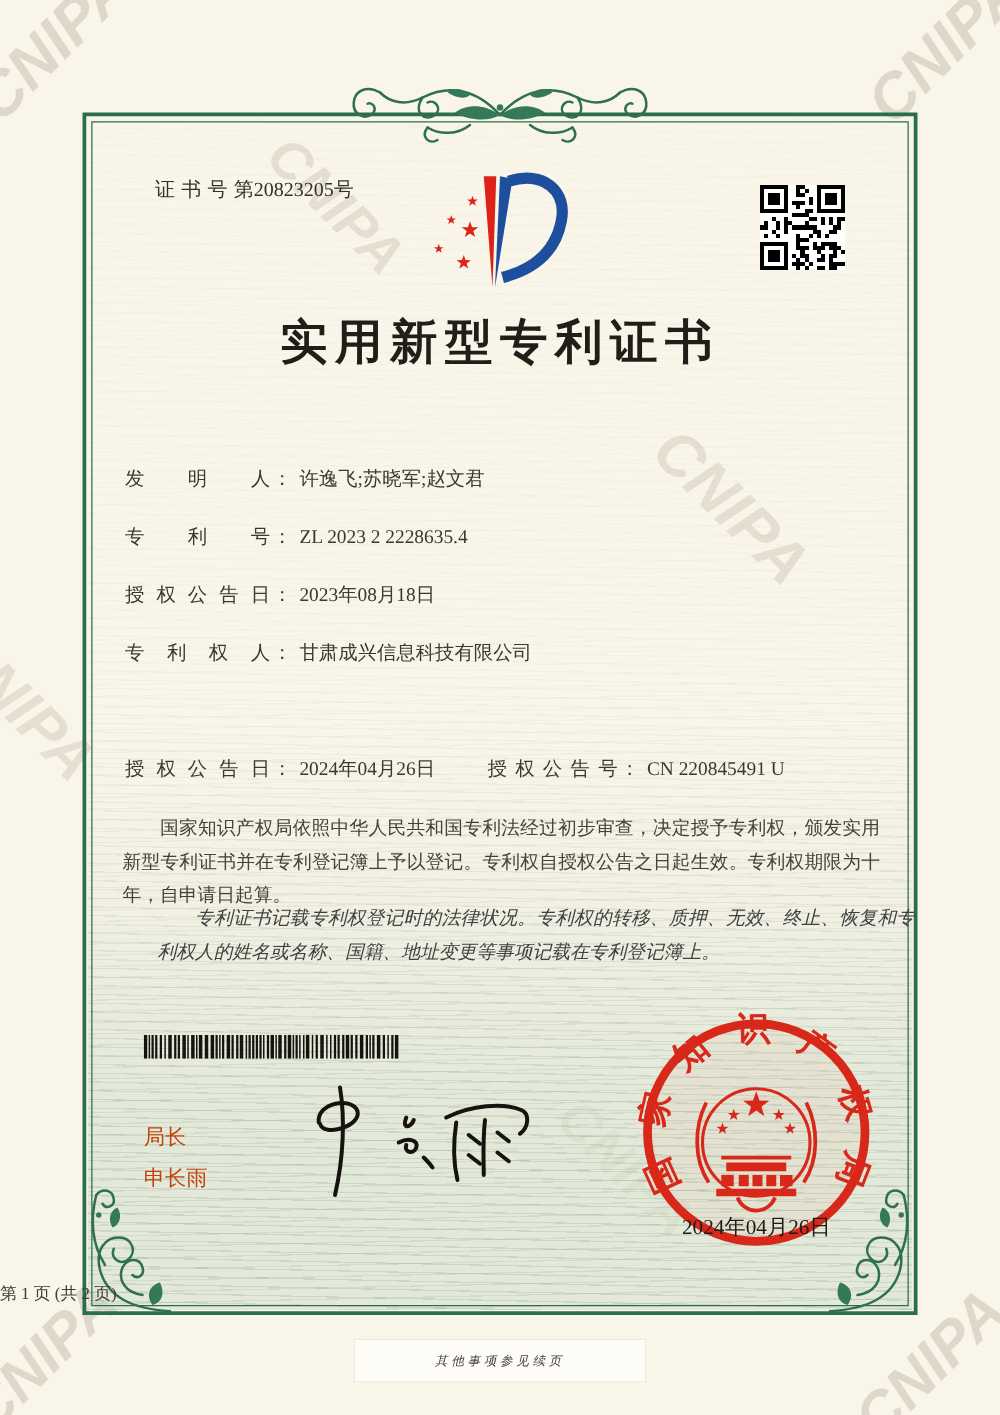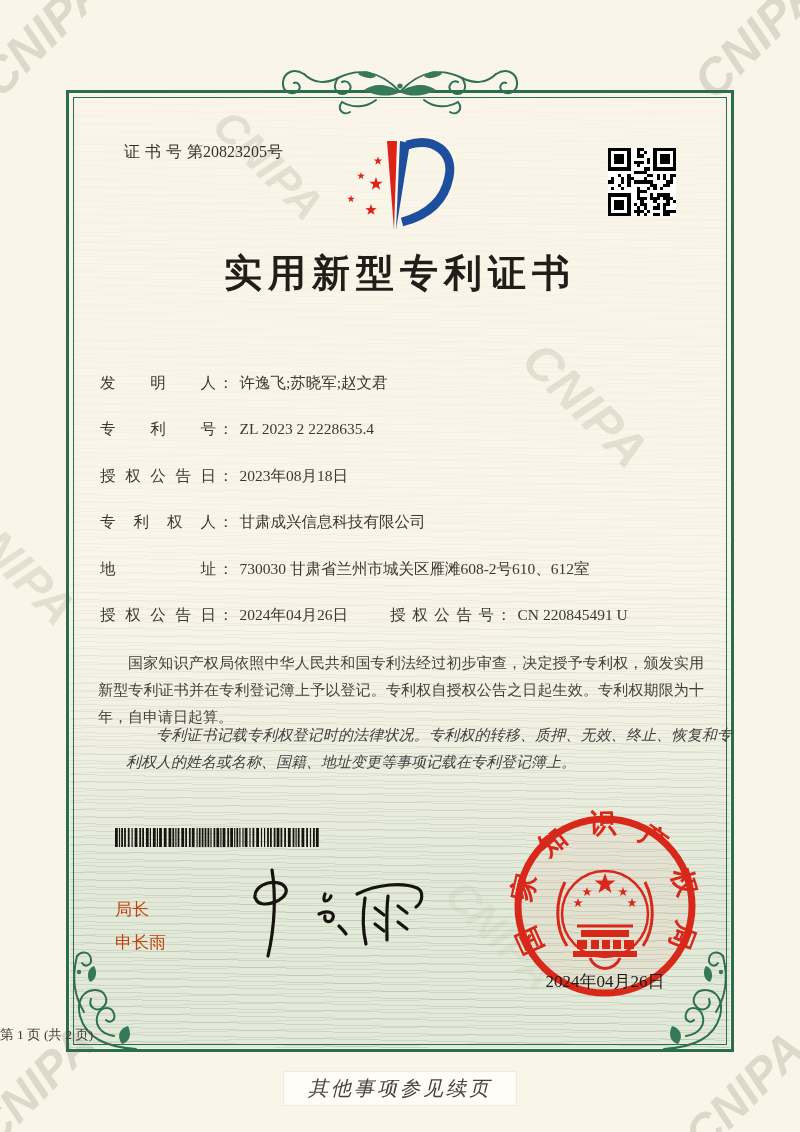--- a/index.html
+++ b/index.html
@@ -61,21 +61,21 @@
   
   #barcode { position:absolute; left:115px; top:828px; width:205px; height:19px; z-index:4; }
   #signer { position:absolute; left:115px; top:893px; z-index:4; font-family:"Liberation Sans","DejaVu Sans",sans-serif; font-size:17px; color:#c2410c; line-height:33px; font-weight:500; }
   #signature { position:absolute; left:225px; top:860px; z-index:4; }
   #seal { position:absolute; left:505px; top:806px; z-index:5; }
   #page-num { position:absolute; left:0; top:1026px; width:100%; z-index:4; font-size:13.5px; color:#3f3c36; }
   #cont-box {
     position:absolute; left:283px; top:1071px; width:234px; height:35px; z-index:4;
     background:#fdfcf6; border:1px solid #edeade; display:flex; align-items:center; justify-content:center;
   }
-  #cont-box span { font-size:20px; letter-spacing:3px; font-style:italic; color:#45413b; }
+  #cont-box span { font-size:10px; letter-spacing:3px; font-style:italic; color:#45413b; }
 </style>
 </head>
 <body>
 
 <div id="page">
 
   <div class="wm" style="left:42px;top:34px;font-size:50px;transform:translate(-50%,-50%) rotate(-45deg);color:rgba(122,113,92,0.22);">CNIPA</div>
   <div class="wm" style="left:756px;top:36px;font-size:50px;transform:translate(-50%,-50%) rotate(-45deg);color:rgba(122,113,92,0.22);">CNIPA</div>
   <div class="wm" style="left:268px;top:165px;font-size:44px;transform:translate(-50%,-50%) rotate(45deg);">CNIPA</div>
   <div class="wm" style="left:585px;top:405px;font-size:50px;transform:translate(-50%,-50%) rotate(45deg);">CNIPA</div>
@@ -283,23 +283,20 @@
   </div>
   <div class="frow" style="top:419px;">
     <span class="flabel">专利号</span><span class="fcolon">：</span><span>ZL 2023 2 2228635.4</span>
   </div>
   <div class="frow" style="top:466px;">
     <span class="flabel">授权公告日</span><span class="fcolon">：</span><span>2023年08月18日</span>
   </div>
   <div class="frow" style="top:512px;">
     <span class="flabel">专利权人</span><span class="fcolon">：</span><span>甘肃成兴信息科技有限公司</span>
   </div>
-  <div class="frow" style="top:559px;">
-    <span class="flabel">地址</span><span class="fcolon">：</span><span>730030 甘肃省兰州市城关区雁滩608-2号610、612室</span>
-  </div>
   <div class="frow" style="top:605px;">
     <span class="flabel">授权公告日</span><span class="fcolon">：</span><span>2024年04月26日</span>
     <span class="fpair2">
       <span class="flabel2">授权公告号</span><span class="fcolon">：</span><span>CN 220845491 U</span>
     </span>
   </div>
 
   <div id="para-1" class="para">国家知识产权局依照中华人民共和国专利法经过初步审查，决定授予专利权，颁发实用新型专利证书并在专利登记簿上予以登记。专利权自授权公告之日起生效。专利权期限为十年，自申请日起算。</div>
   <div id="para-2" class="para">专利证书记载专利权登记时的法律状况。专利权的转移、质押、无效、终止、恢复和专利权人的姓名或名称、国籍、地址变更等事项记载在专利登记簿上。</div>
 

